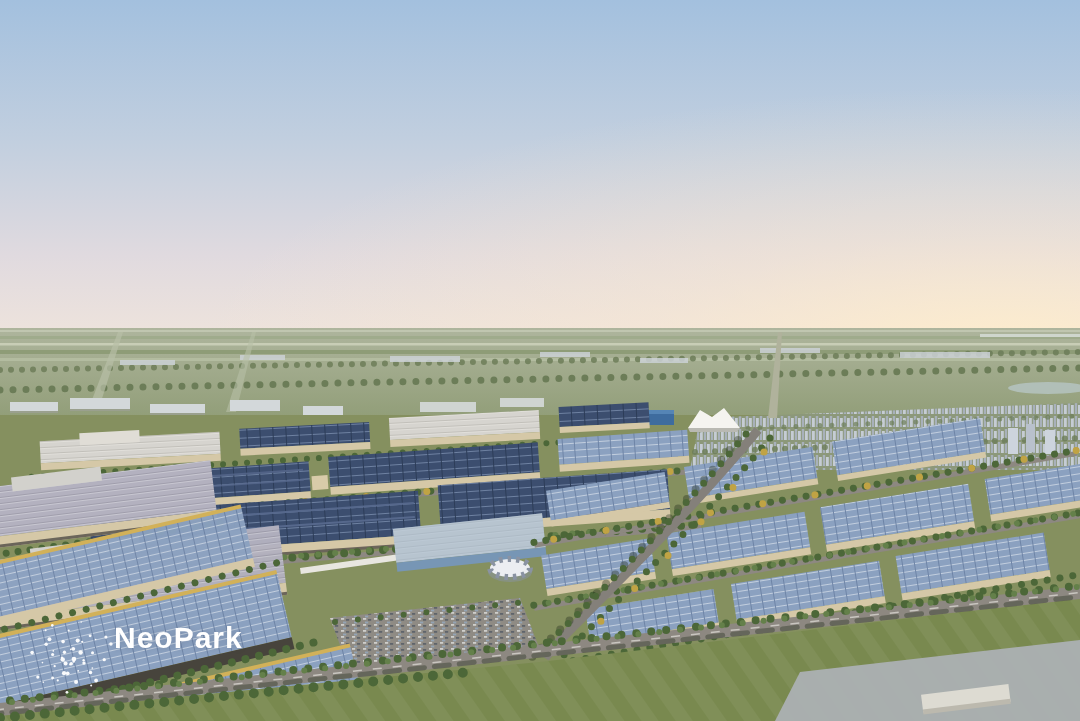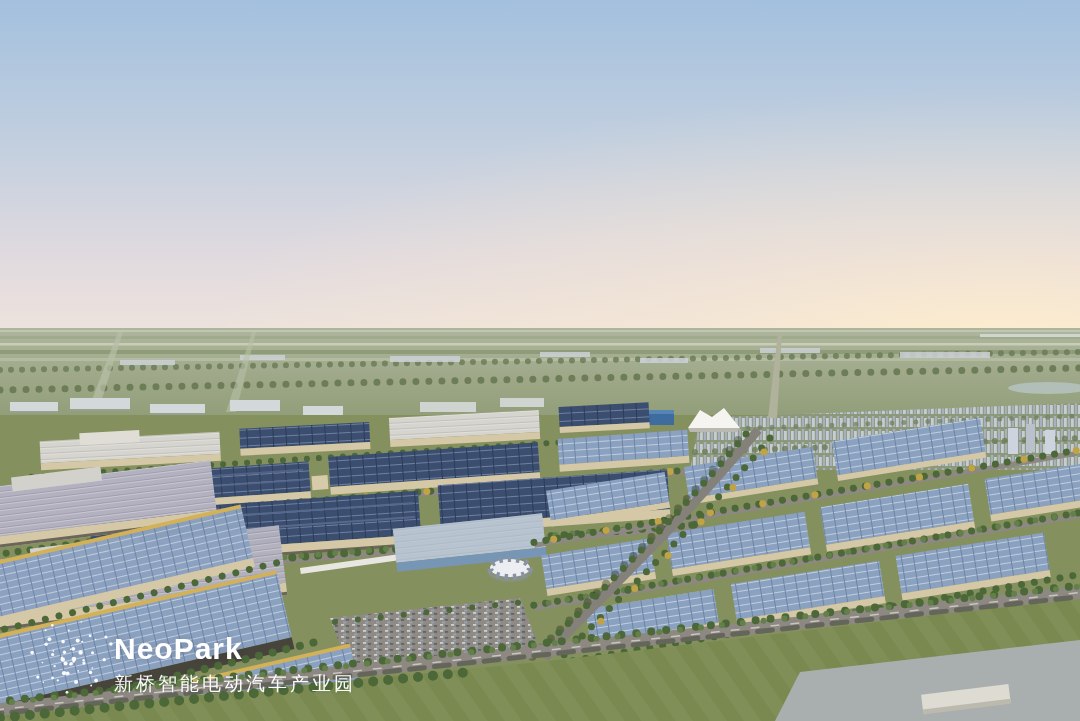--- a/index.html
+++ b/index.html
@@ -11,21 +11,21 @@
   .trees-light{fill:none;stroke:#64804a;stroke-linecap:round;}
   .trees-far{fill:none;stroke:#6c7d58;stroke-linecap:round;}
   .trees-gold{fill:none;stroke:#c0a344;stroke-linecap:round;}
   .tree-shadow{fill:none;stroke:rgba(38,48,28,.38);stroke-linecap:round;}
   .road{fill:none;stroke:#8d8881;}
   .road-dark{fill:none;stroke:#84807a;}
   .wall{fill:#d5c8a7;}
   .wall-shadow{fill:#6b655a;}
   .wall-dark{fill:#47443c;}
   
-  .logo-wrap{position:absolute;left:26px;top:610px;display:flex;align-items:center;color:#fff;}
+  .logo-wrap{position:absolute;left:26px;top:610px;display:flex;align-items:flex-start;color:#fff;}
   .logo-dots{width:92px;height:98px;flex:0 0 auto;}
   .logo-text{margin-left:-4px;padding-top:12px;}
   .brand{font-size:30px;font-weight:700;letter-spacing:1px;line-height:1.05;
          text-shadow:0 0 6px rgba(30,40,60,.18);}
   .subtitle{margin-top:6px;font-size:19px;font-weight:500;letter-spacing:3px;
             opacity:.97;text-shadow:0 0 5px rgba(30,40,60,.18);}
 </style>
 </head>
 <body>
 
@@ -339,16 +339,15 @@
           <circle cx="6.3" cy="43.4" r="1.88" fill="#ffffff" opacity="0.95"></circle>
           <circle cx="20.3" cy="20.3" r="1.01" fill="#ffffff" opacity="0.95"></circle>
           <circle cx="27.2" cy="15.3" r="1.39" fill="#ffffff" opacity="0.95"></circle>
           <circle cx="57.0" cy="11.7" r="0.77" fill="#ffffff" opacity="0.95"></circle>
           <circle cx="82.5" cy="27.4" r="1.60" fill="#ffffff" opacity="0.95"></circle>
           <circle cx="87.7" cy="34.6" r="1.81" fill="#ffffff" opacity="0.95"></circle>
         </g>
   </svg>
   <div class="logo-text">
     <div class="brand">NeoPark</div>
-    <div class="subtitle">新桥智能电动汽车产业园</div>
   </div>
 </div>
 </div>
 
 </body></html>

